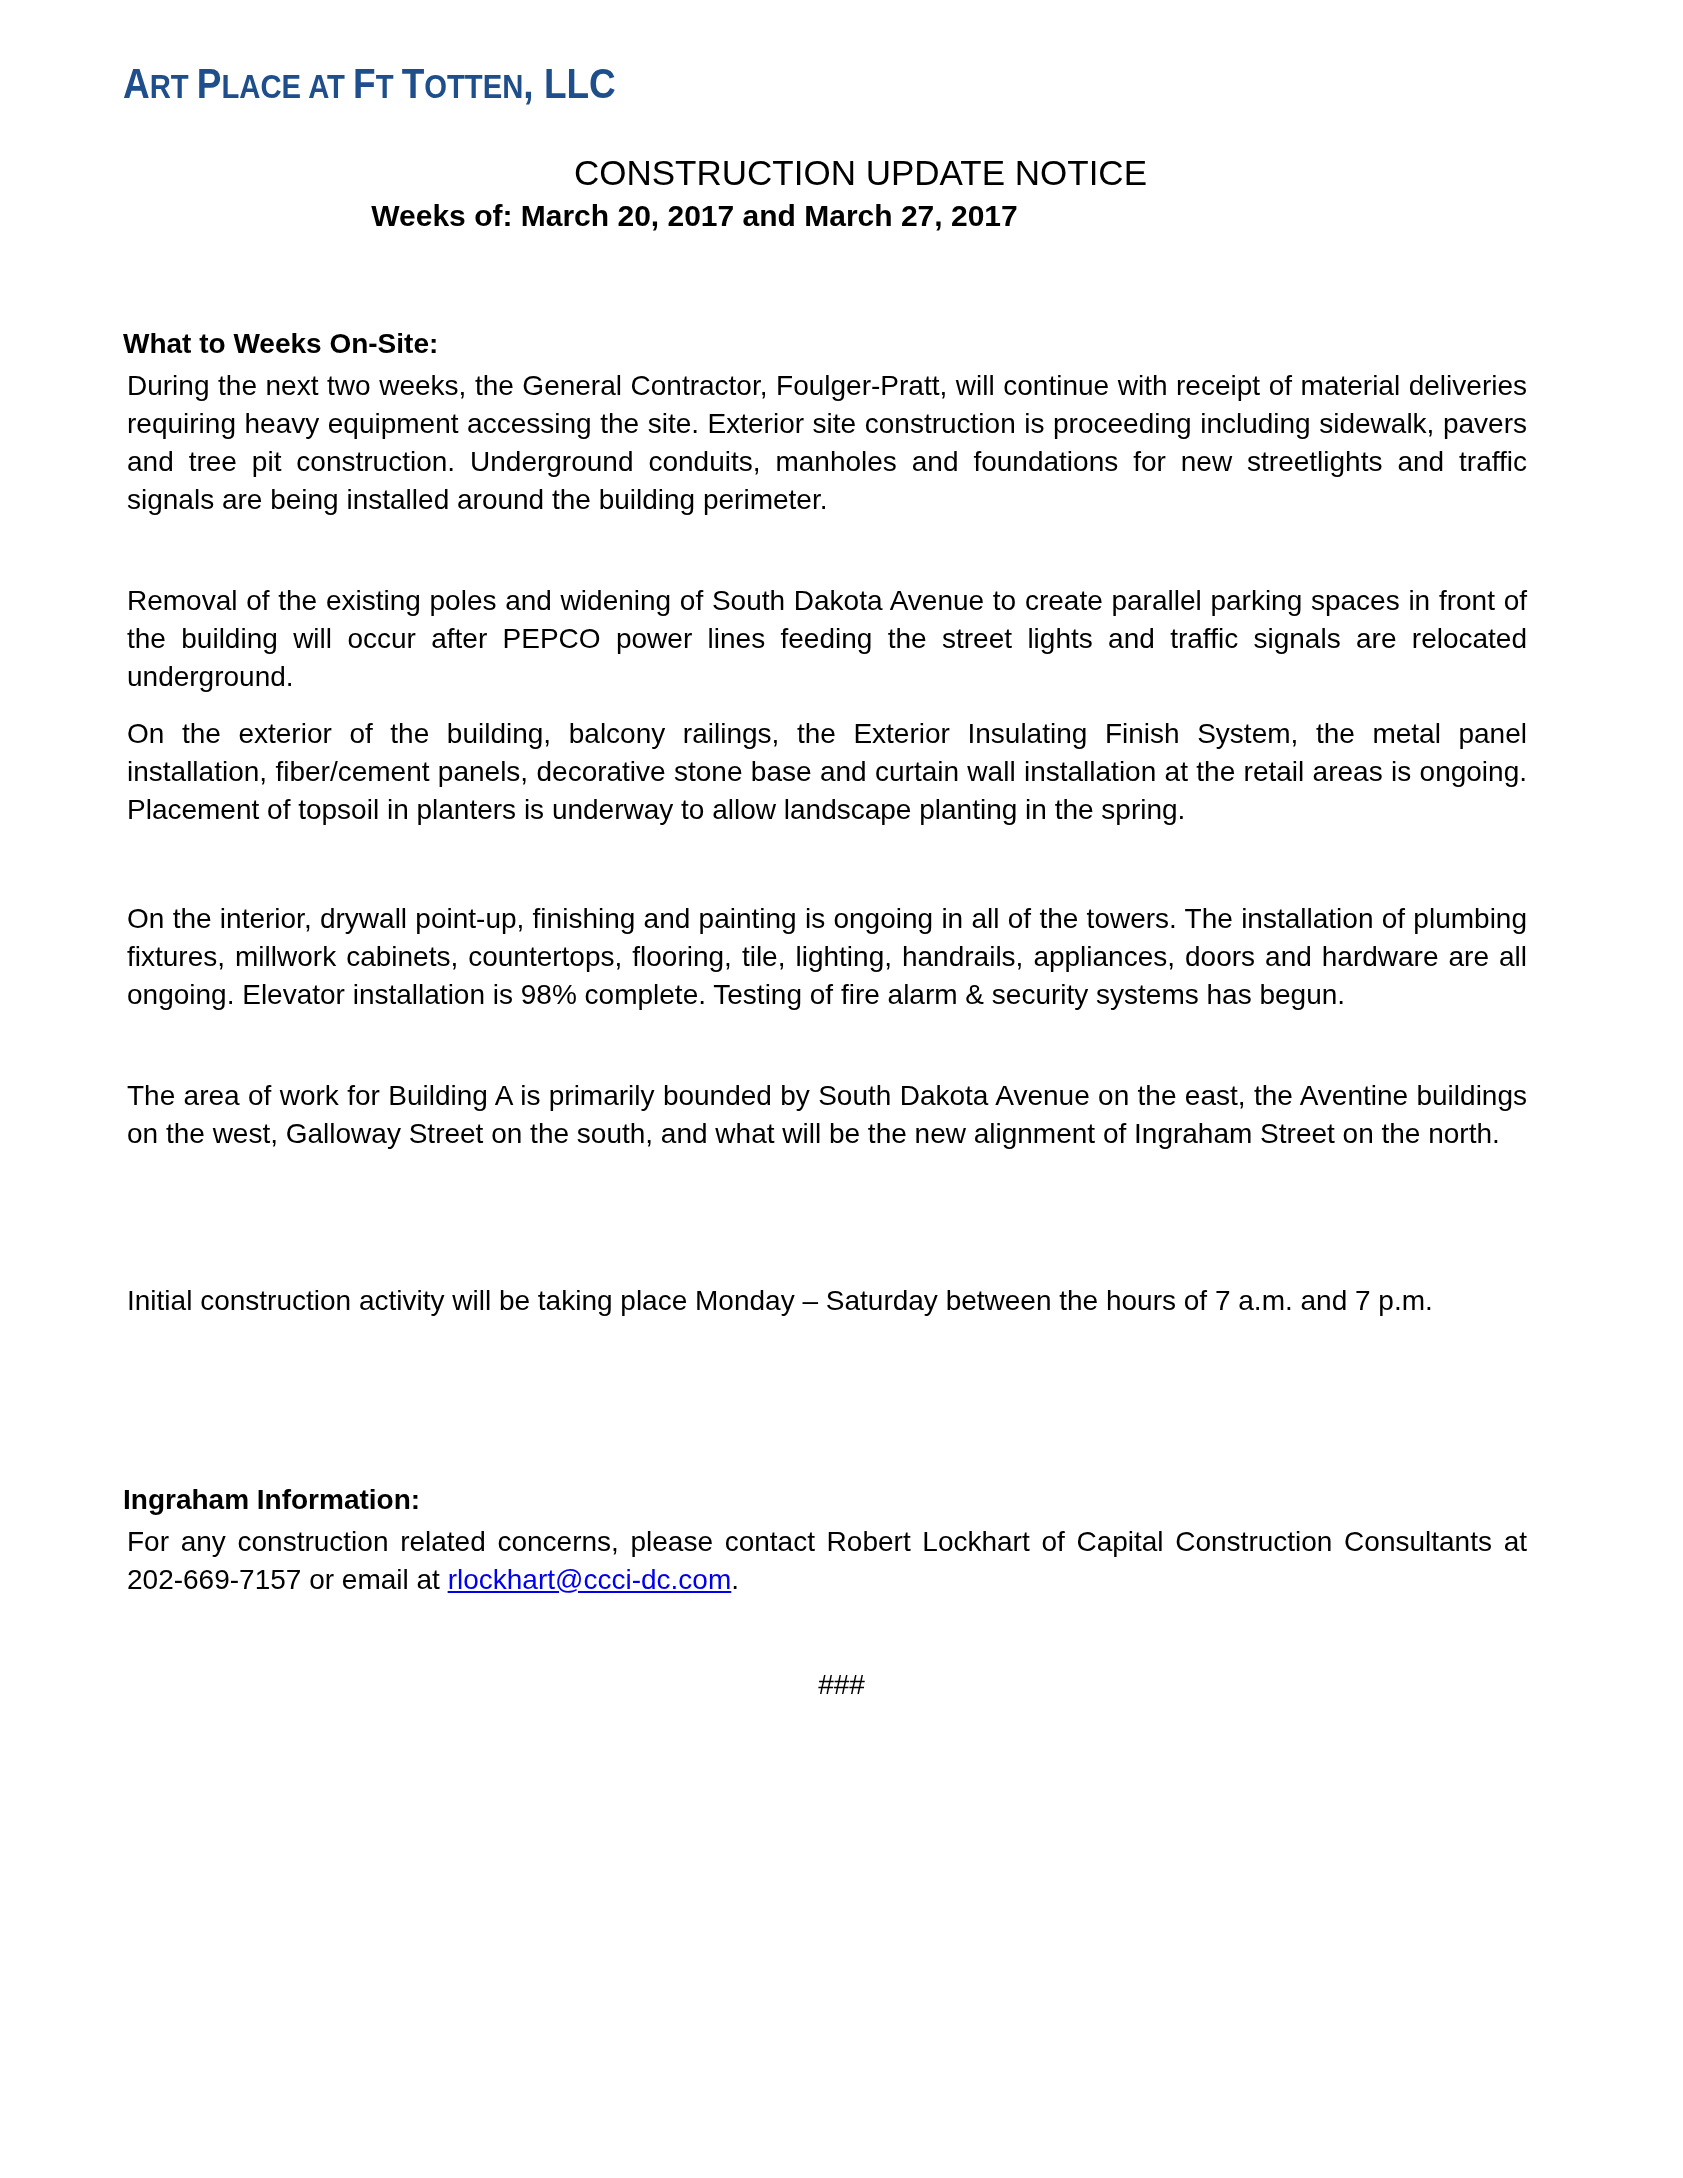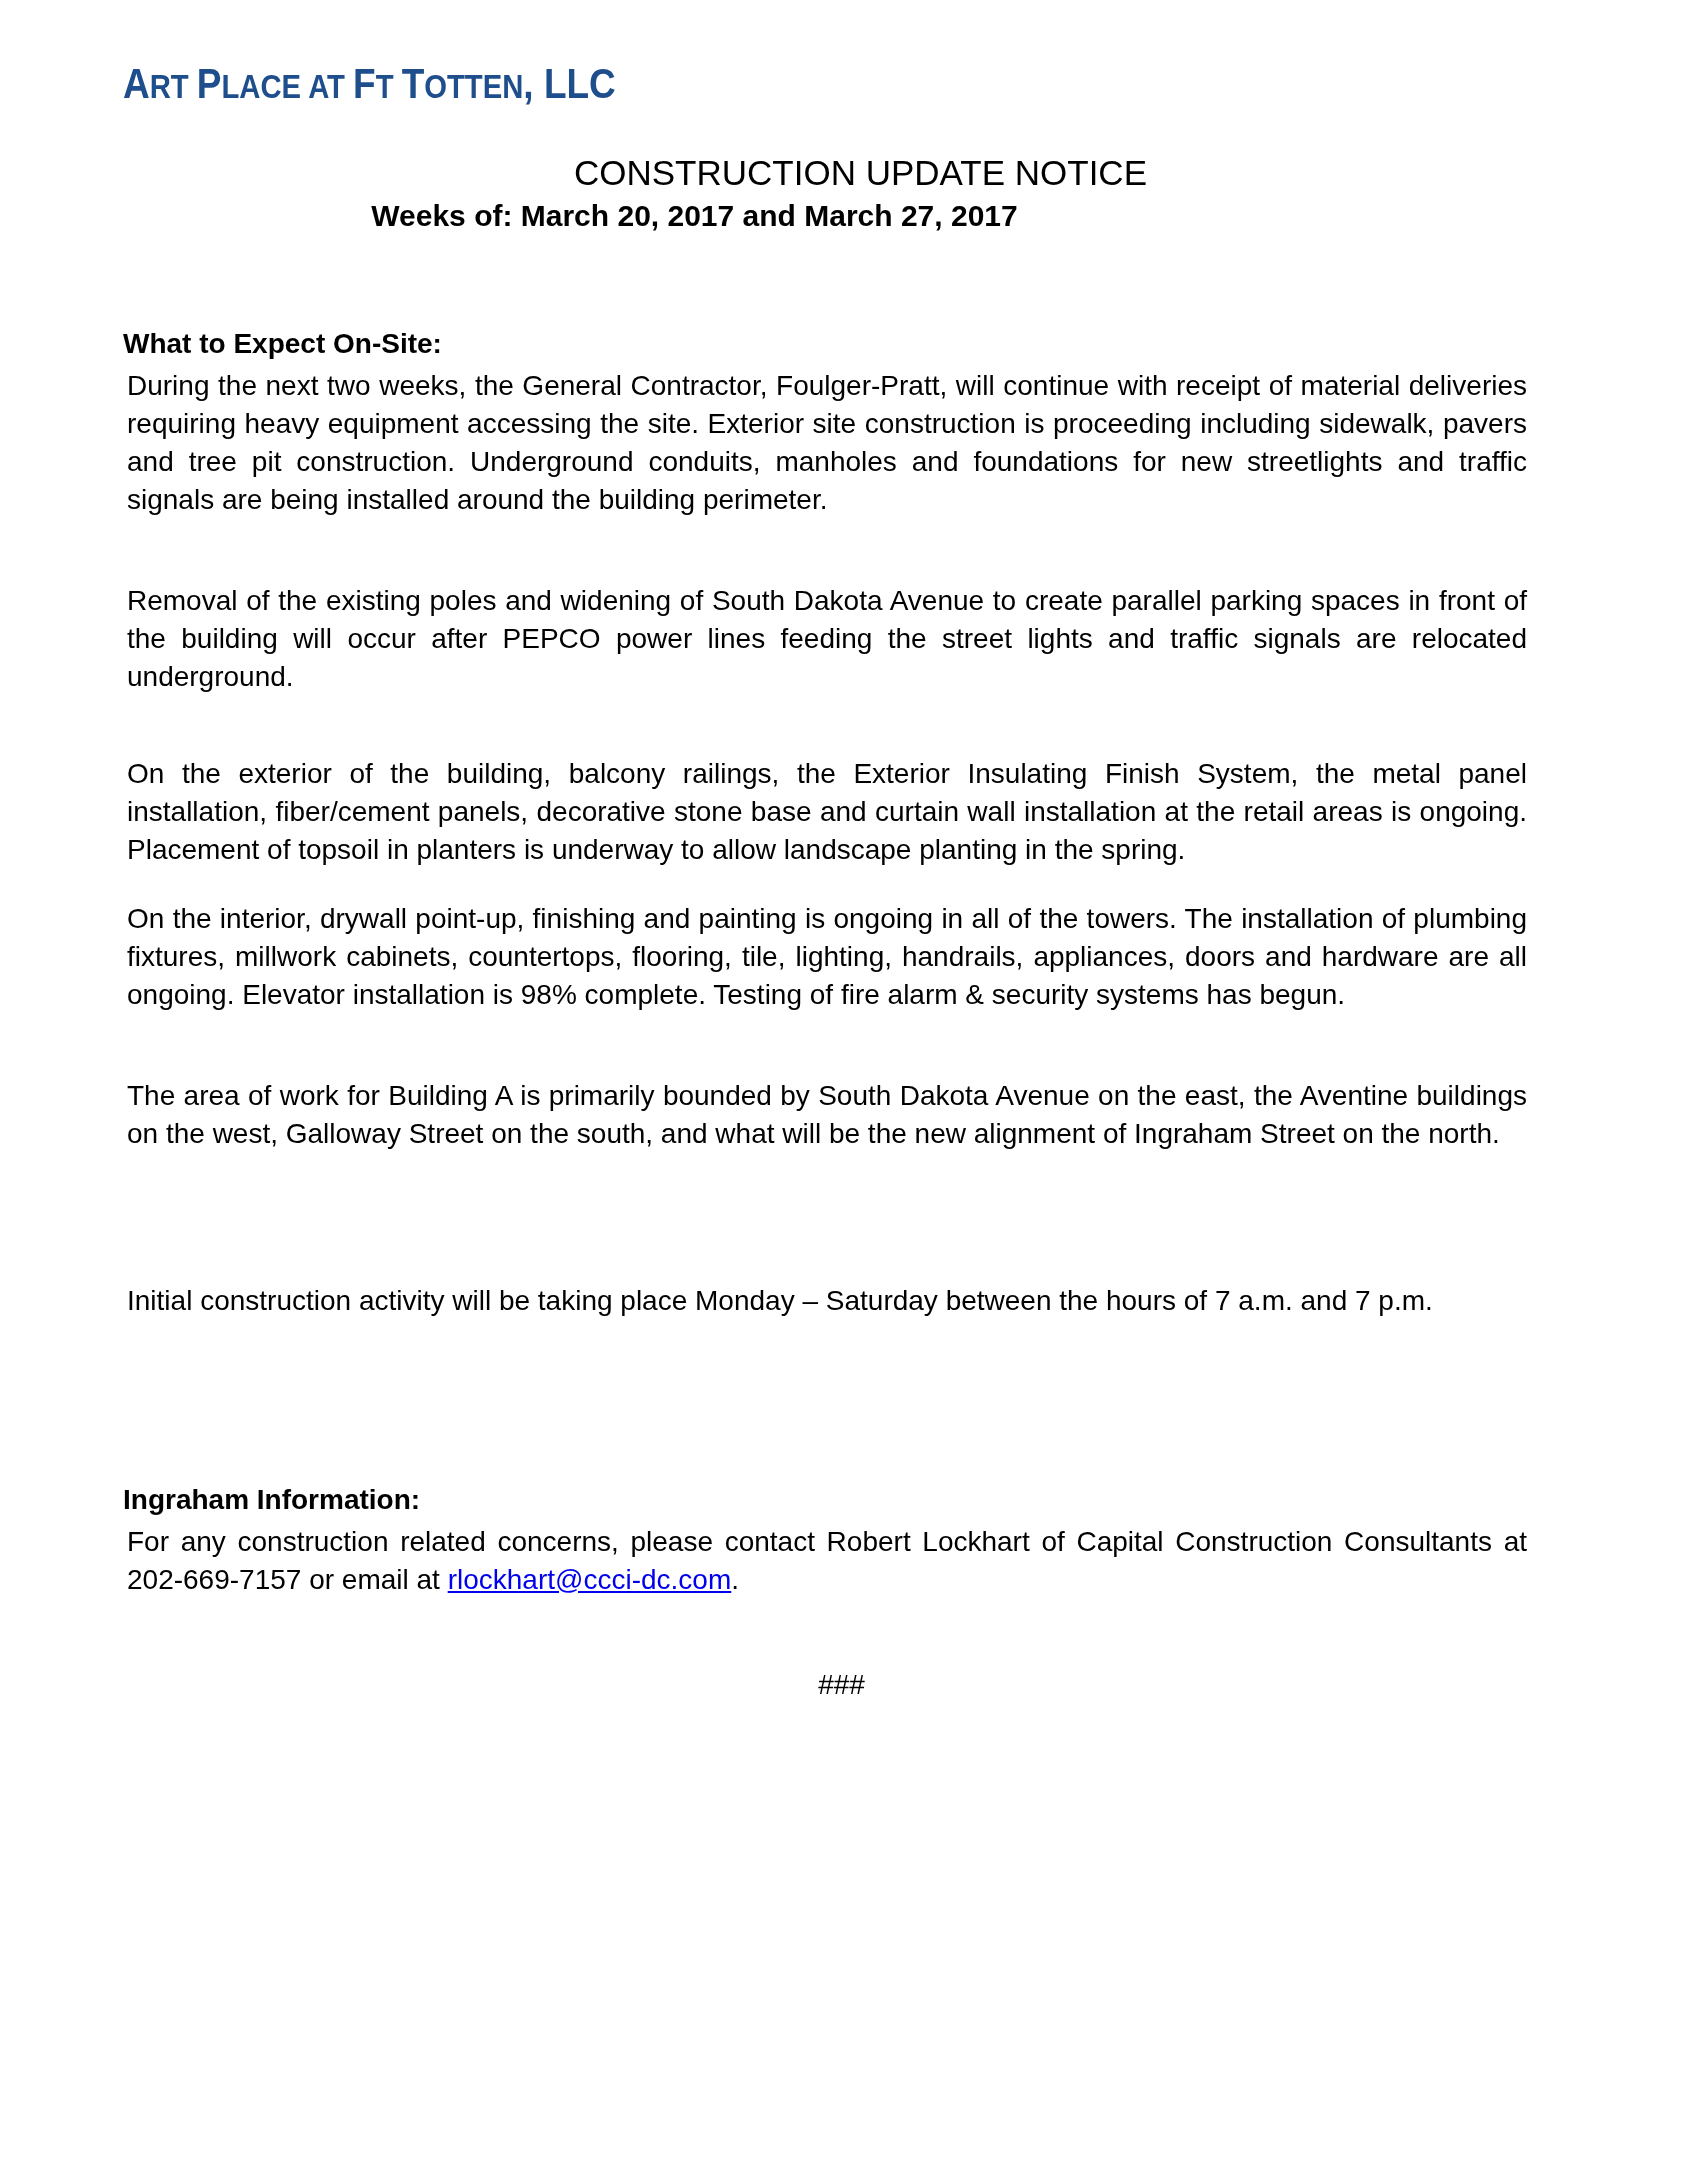--- a/index.html
+++ b/index.html
@@ -21,27 +21,27 @@
 <body>
 
 <div class="abs logo">
   <span><span>A</span><span class="sc">RT </span></span><span><span>P</span><span class="sc">LACE AT </span></span><span><span>F</span><span class="sc">T </span></span><span><span>T</span><span class="sc">OTTEN</span></span><span><span>, LLC</span></span>
 </div>
 
 <div class="abs title">CONSTRUCTION UPDATE NOTICE</div>
 <div class="abs subtitle">Weeks of:  March 20, 2017 and March 27, 2017</div>
 
 <div class="abs section" style="top:325px;">
-  <div class="h">What to Expect On-Site:</div>
+  <div class="h">What to Weeks On-Site:</div>
   <p class="p">During the next two weeks, the General Contractor, Foulger-Pratt, will continue with receipt of material deliveries requiring heavy equipment accessing the site.  Exterior site construction is proceeding including sidewalk, pavers and tree pit construction.  Underground conduits, manholes and foundations for new streetlights and traffic signals are being installed around the building perimeter.</p>
 </div>
 <div class="abs section" style="top:578px;">
   <p class="p">Removal of the existing poles and widening of South Dakota Avenue to create parallel parking spaces in front of the building will occur after PEPCO power lines feeding the street lights and traffic signals are relocated underground.</p>
 </div>
-<div class="abs section" style="top:751px;">
+<div class="abs section" style="top:711px;">
   <p class="p">On the exterior of the building, balcony railings, the Exterior Insulating Finish System, the metal panel installation, fiber/cement panels, decorative stone base and curtain wall installation at the retail areas is ongoing.  Placement of topsoil in planters is underway to allow landscape planting in the spring.</p>
 </div>
 <div class="abs section" style="top:896px;">
   <p class="p">On the interior, drywall point-up, finishing and painting is ongoing in all of the towers.  The installation of plumbing fixtures, millwork cabinets, countertops, flooring, tile, lighting, handrails, appliances, doors and hardware are all ongoing.  Elevator installation is 98% complete.  Testing of fire alarm &amp; security systems has begun.</p>
 </div>
 <div class="abs section" style="top:1073px;">
   <p class="p">The area of work for Building A is primarily bounded by South Dakota Avenue on the east, the Aventine buildings on the west, Galloway Street on the south, and what will be the new alignment of Ingraham Street on the north.</p>
 </div>
 
 <div class="abs section" style="top:1278px;">

